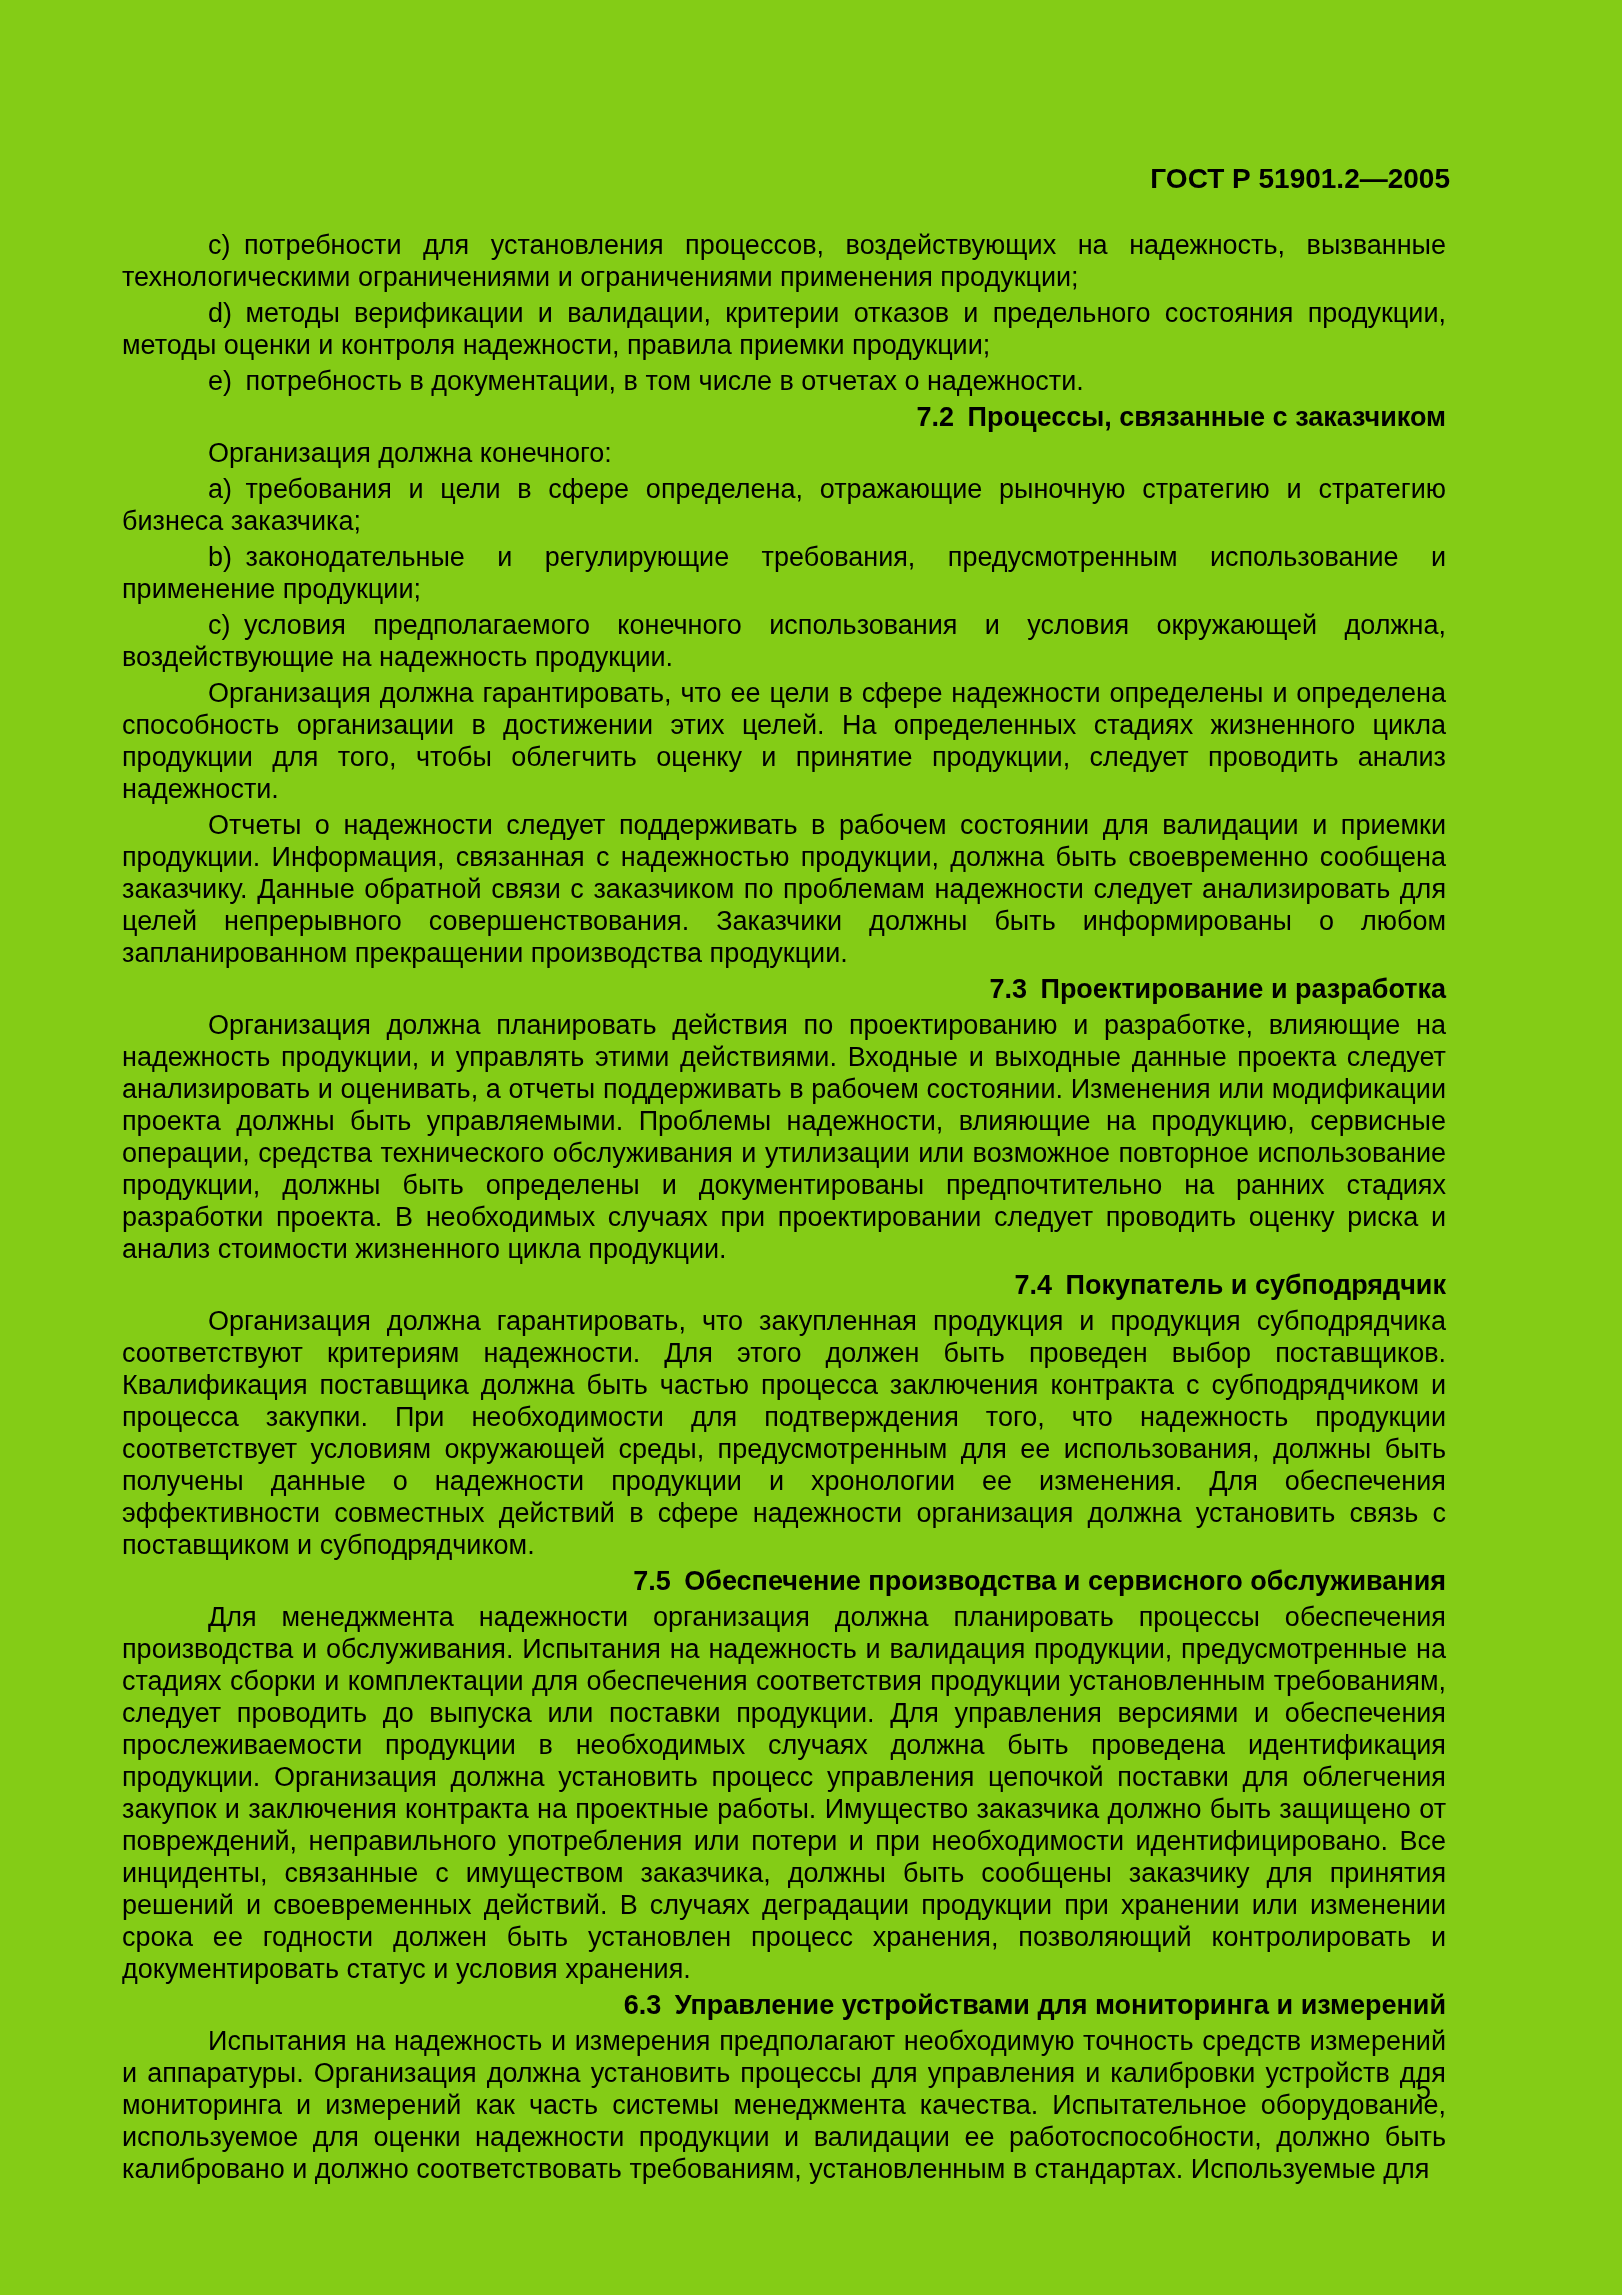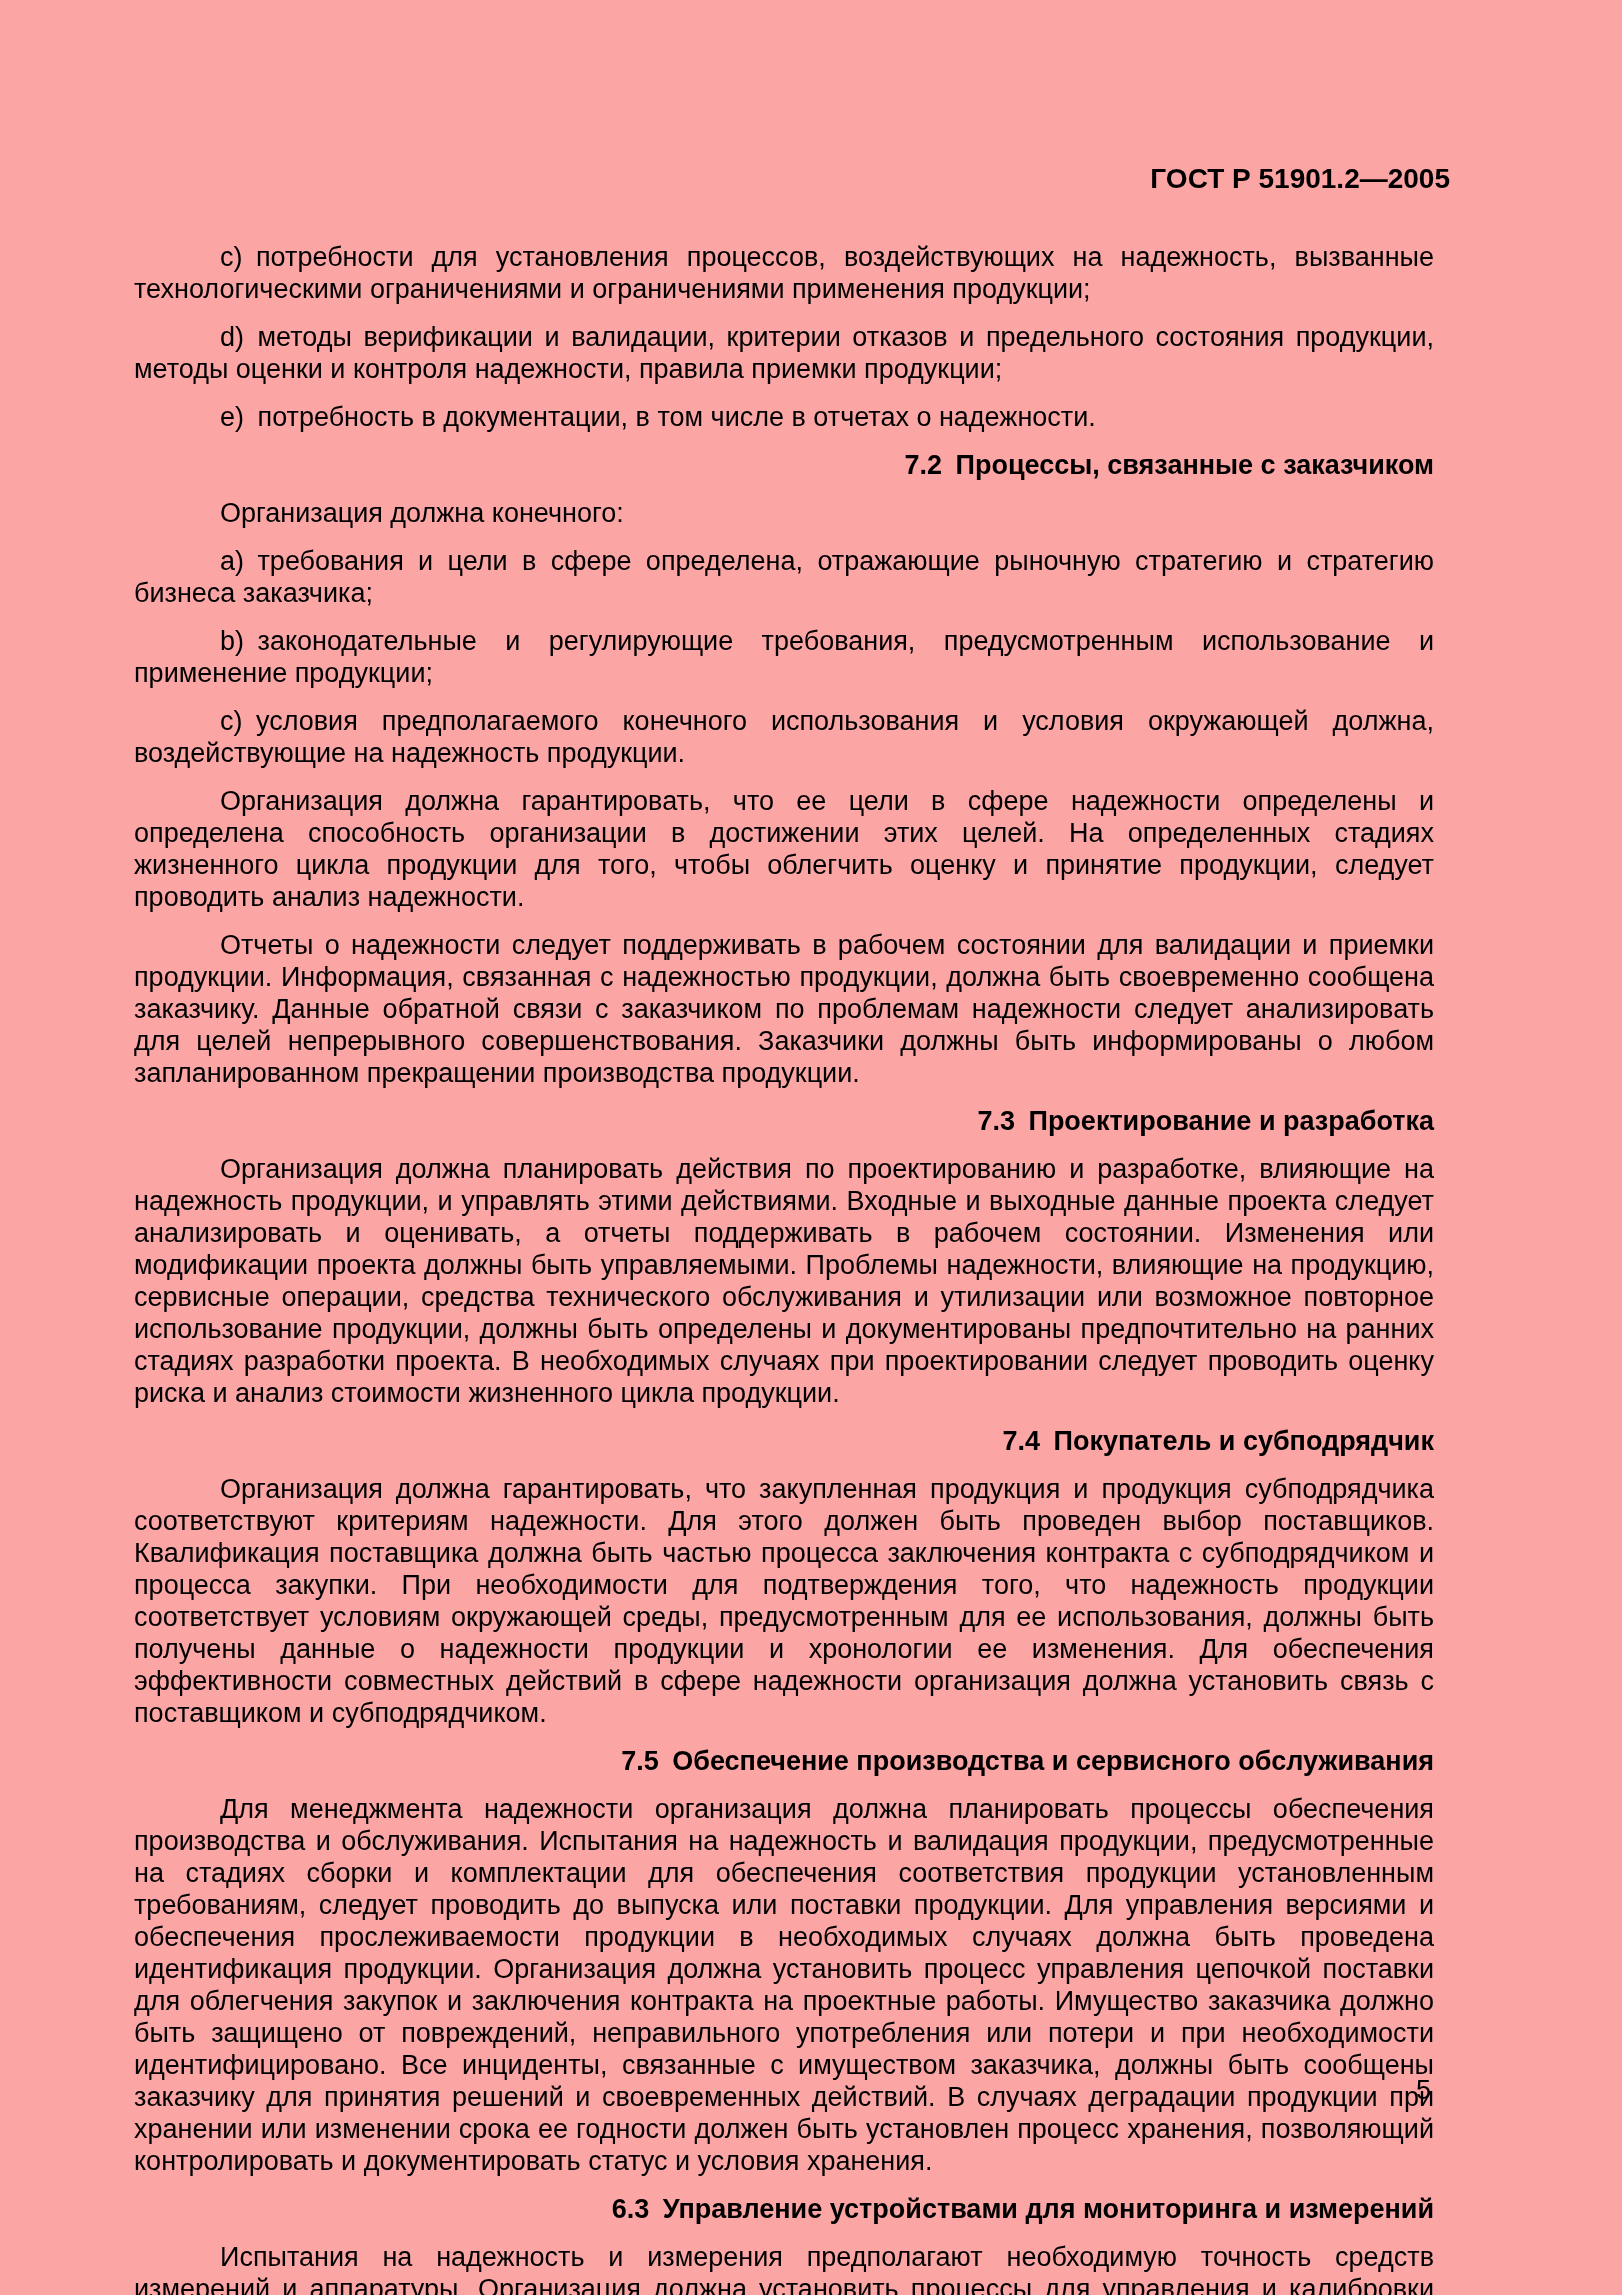--- a/index.html
+++ b/index.html
@@ -4,21 +4,21 @@
 <style>
   html, body {
     margin: 0;
     padding: 0;
     background: #e8e8e8;
   }
   .page {
     position: relative;
     width: 1622px;
     height: 2295px;
-    background: #fca5a5;
+    background: #84cc16;
     font-family: "Liberation Sans", "DejaVu Sans", sans-serif;
     color: #000000;
     overflow: hidden;
   }
   .doc-header {
     position: absolute;
     top: 162px;
     left: 118px;
     width: 1332px;
     text-align: right;
@@ -30,21 +30,21 @@
   .content {
     position: absolute;
     top: 225px;
     left: 118px;
     width: 1332px;
     font-size: 27px;
     line-height: 32px;
     text-align: justify;
   }
   .content p {
-    margin: 16px;
+    margin: 4px;
     padding: 0;
     text-indent: 86px;
   }
   .content p.heading {
     font-weight: 700;
     text-align: right;
     white-space: nowrap;
   }
   .page-number {
     position: absolute;

